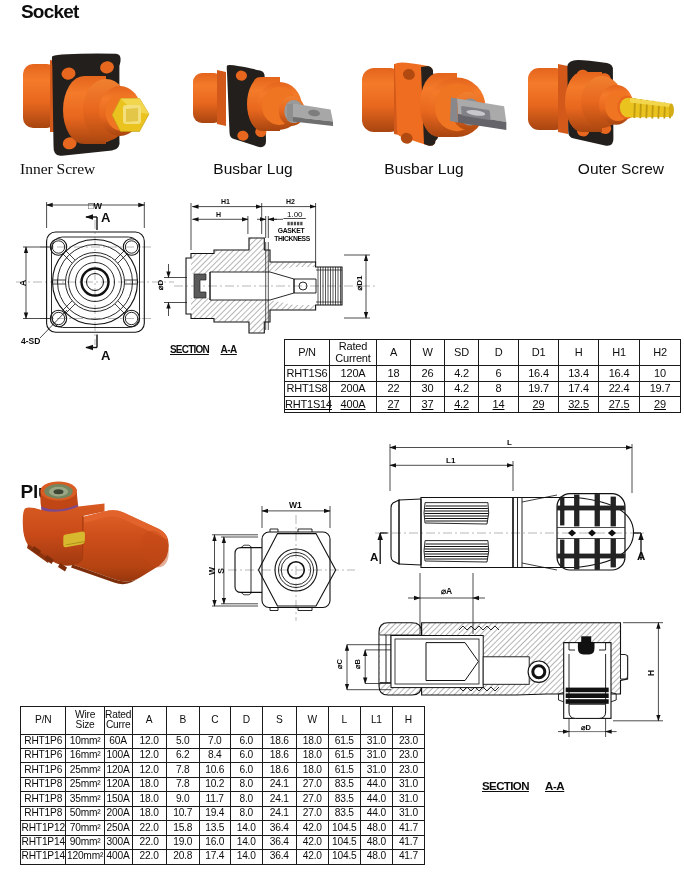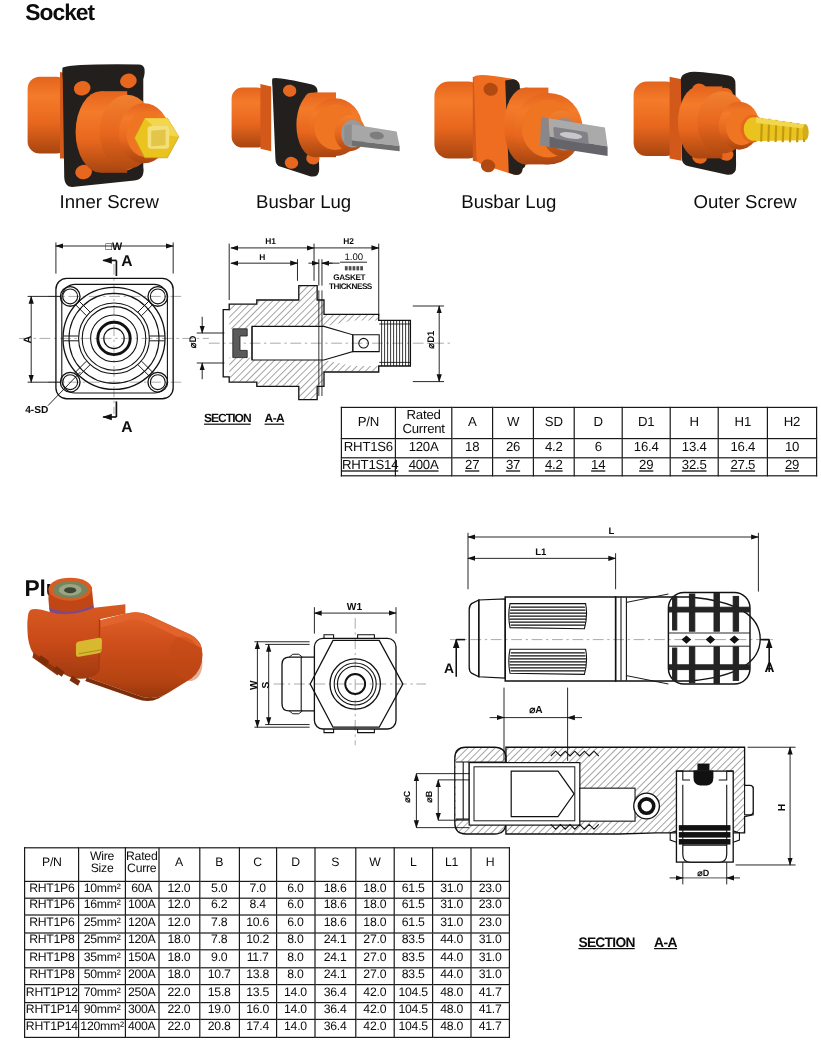--- a/index.html
+++ b/index.html
@@ -8,21 +8,21 @@
 table{border-collapse:collapse;position:absolute;table-layout:fixed;background:#fff;}
 td{border:1px solid #1a1a1a;letter-spacing:-0.2px;text-align:center;padding:0;color:#0d0d0d;vertical-align:middle;line-height:1.05;}
 .sec{position:absolute;font-weight:bold;color:#0d0d0d;font-family:"Liberation Sans",sans-serif;text-decoration:underline;}
 svg{position:absolute;overflow:visible;}
 </style></head>
 <body>
 <div id="page">
   <div class="h" style="left:21px;top:2.3px;">Socket</div>
   <div class="h" style="left:20.5px;top:434px;letter-spacing:-0.2px;margin-top:48px;">Plug</div>
 
-  <div class="lbl" style="left:20px;top:161px;width:142px;text-align:center;">Inner Screw</div>
+  <div class="lbl" style="left:20px;top:161px;width:142px;text-align:left;font-family:Liberation Serif, serif;">Inner Screw</div>
   <div class="lbl" style="left:182px;top:161px;width:142px;text-align:center;">Busbar Lug</div>
   <div class="lbl" style="left:353px;top:161px;width:142px;text-align:center;">Busbar Lug</div>
   <div class="lbl" style="left:522px;top:161px;width:142px;text-align:right;">Outer Screw</div>
 
   <div class="sec" style="left:170px;top:345px;font-size:10px;letter-spacing:-0.8px;line-height:1;">SECTION</div>
   <div class="sec" style="left:220.5px;top:345px;font-size:10px;letter-spacing:-0.5px;line-height:1;">A-A</div>
   <div class="sec" style="left:482px;top:781px;font-size:11.5px;letter-spacing:-0.6px;line-height:1;">SECTION</div>
   <div class="sec" style="left:545px;top:781px;font-size:11.5px;letter-spacing:-0.4px;line-height:1;">A-A</div>
 
   <table id="stab" style="left:284px;top:339px;width:397px;font-size:11px;">
@@ -55,20 +55,32 @@
           <td>RHT1S6</td>
           <td>120A</td>
           <td>18</td>
           <td>26</td>
           <td>4.2</td>
           <td>6</td>
           <td>16.4</td>
           <td>13.4</td>
           <td>16.4</td>
           <td>10</td>
+        </tr>
+    <tr style="height:15.7px;">
+          <td>RHT1S8</td>
+          <td>200A</td>
+          <td>22</td>
+          <td>30</td>
+          <td>4.2</td>
+          <td>8</td>
+          <td>19.7</td>
+          <td>17.4</td>
+          <td>22.4</td>
+          <td>19.7</td>
         </tr>
     <tr style="height:15.7px;text-decoration:underline;">
           <td>RHT1S14</td>
           <td>400A</td>
           <td>27</td>
           <td>37</td>
           <td>4.2</td>
           <td>14</td>
           <td>29</td>
           <td>32.5</td>
@@ -177,21 +189,21 @@
           <td>83.5</td>
           <td>44.0</td>
           <td>31.0</td>
         </tr>
     <tr style="height:14.45px;">
           <td>RHT1P8</td>
           <td>50mm²</td>
           <td>200A</td>
           <td>18.0</td>
           <td>10.7</td>
-          <td>13.8</td>
+          <td>19.4</td>
           <td>8.0</td>
           <td>24.1</td>
           <td>27.0</td>
           <td>83.5</td>
           <td>44.0</td>
           <td>31.0</td>
         </tr>
     <tr style="height:14.45px;">
           <td>RHT1P12</td>
           <td>70mm²</td>

